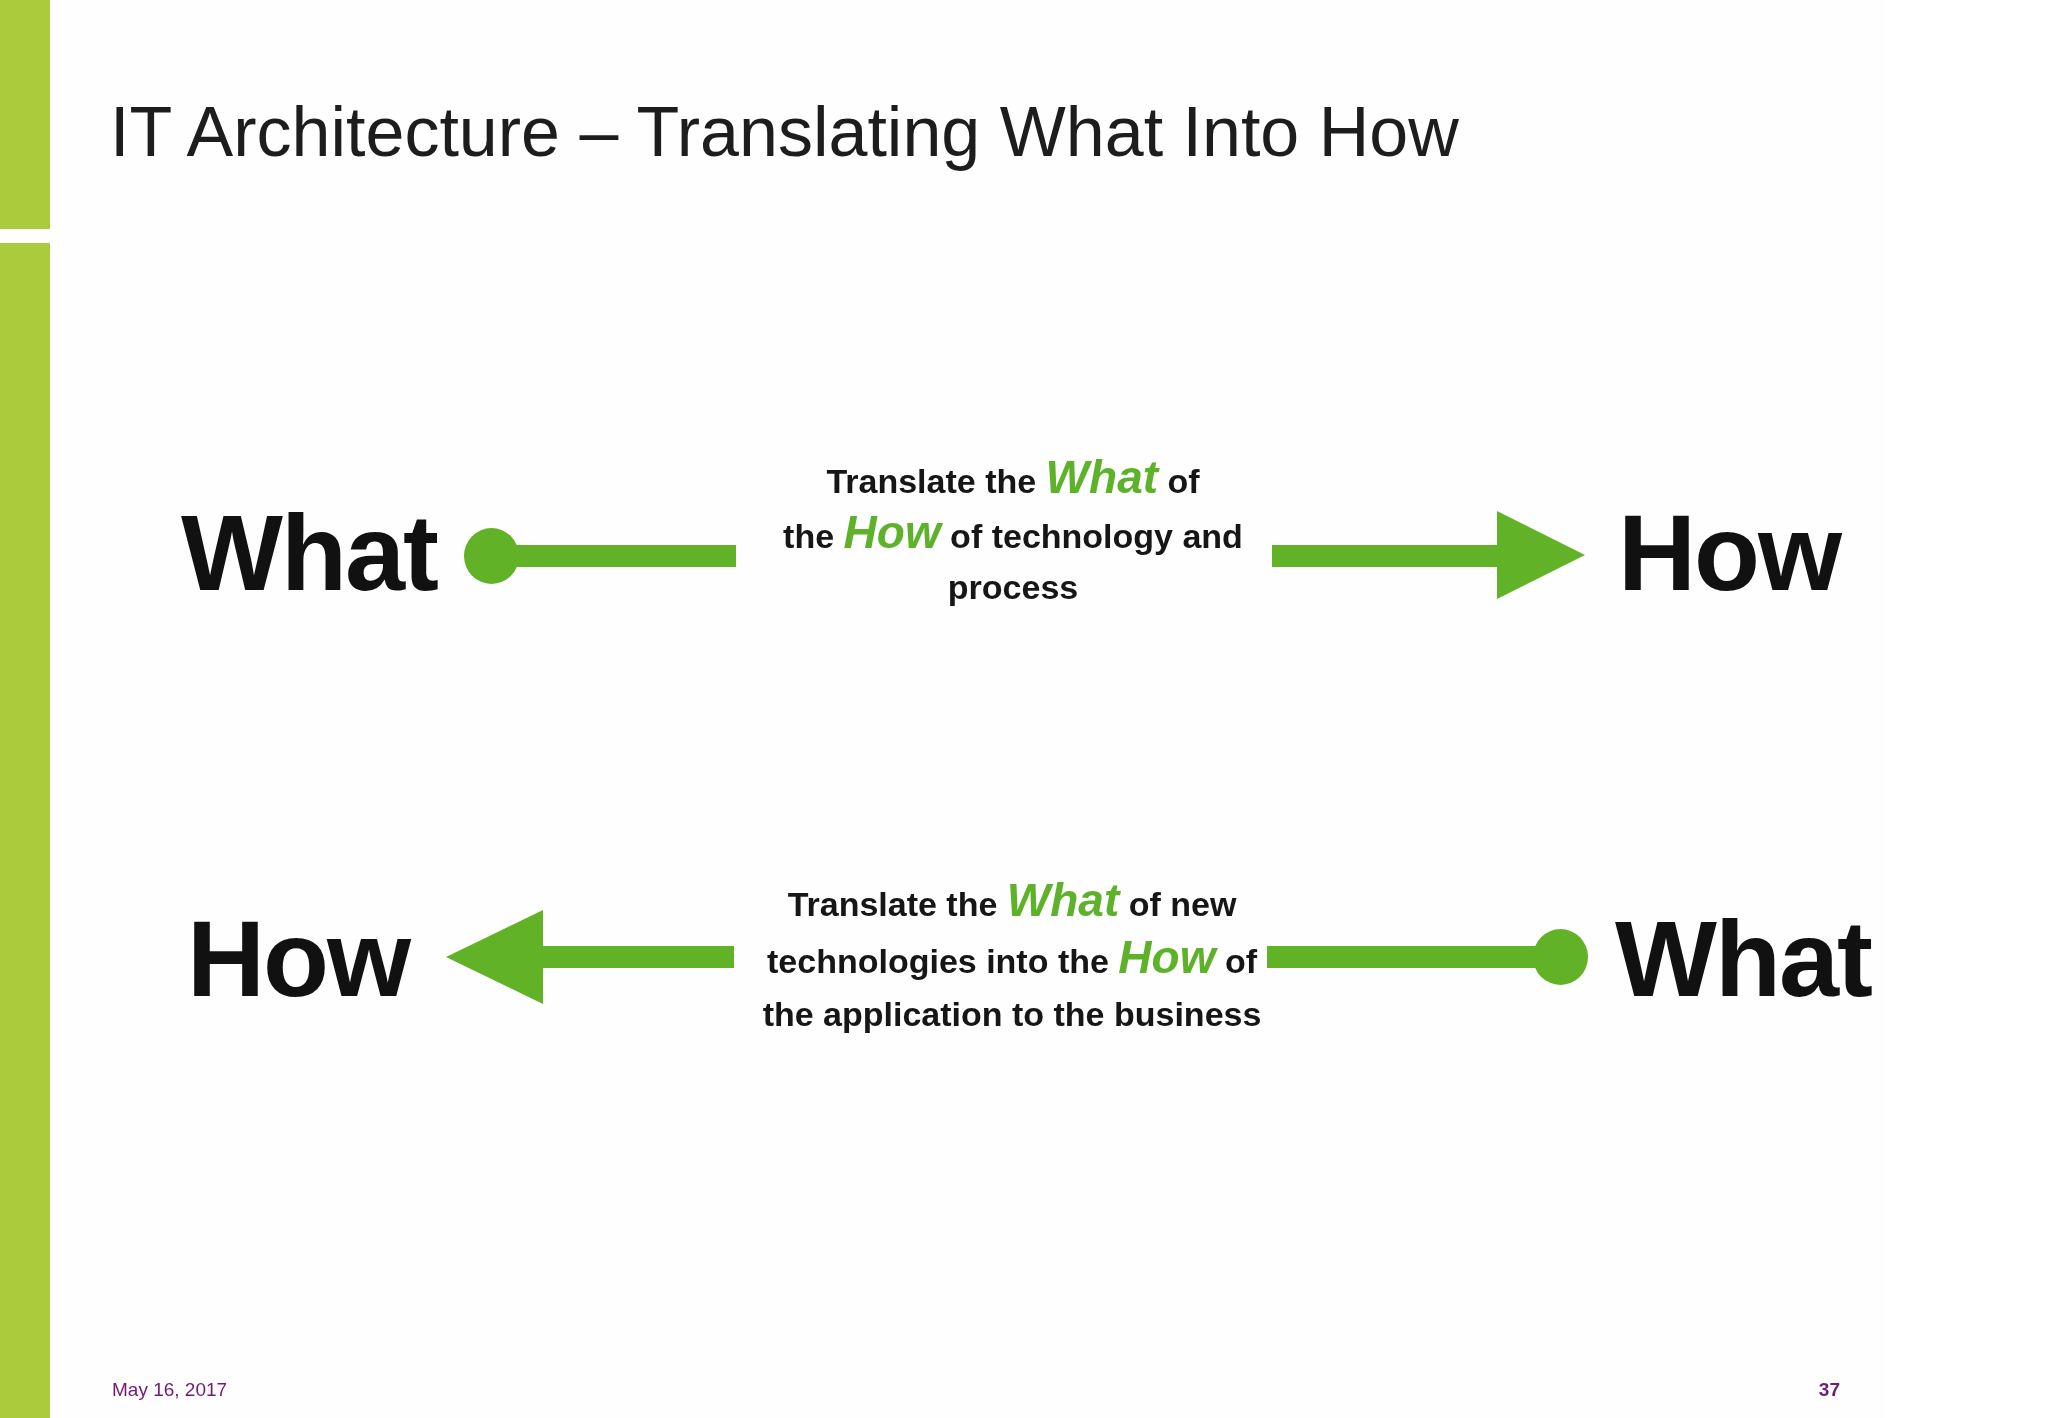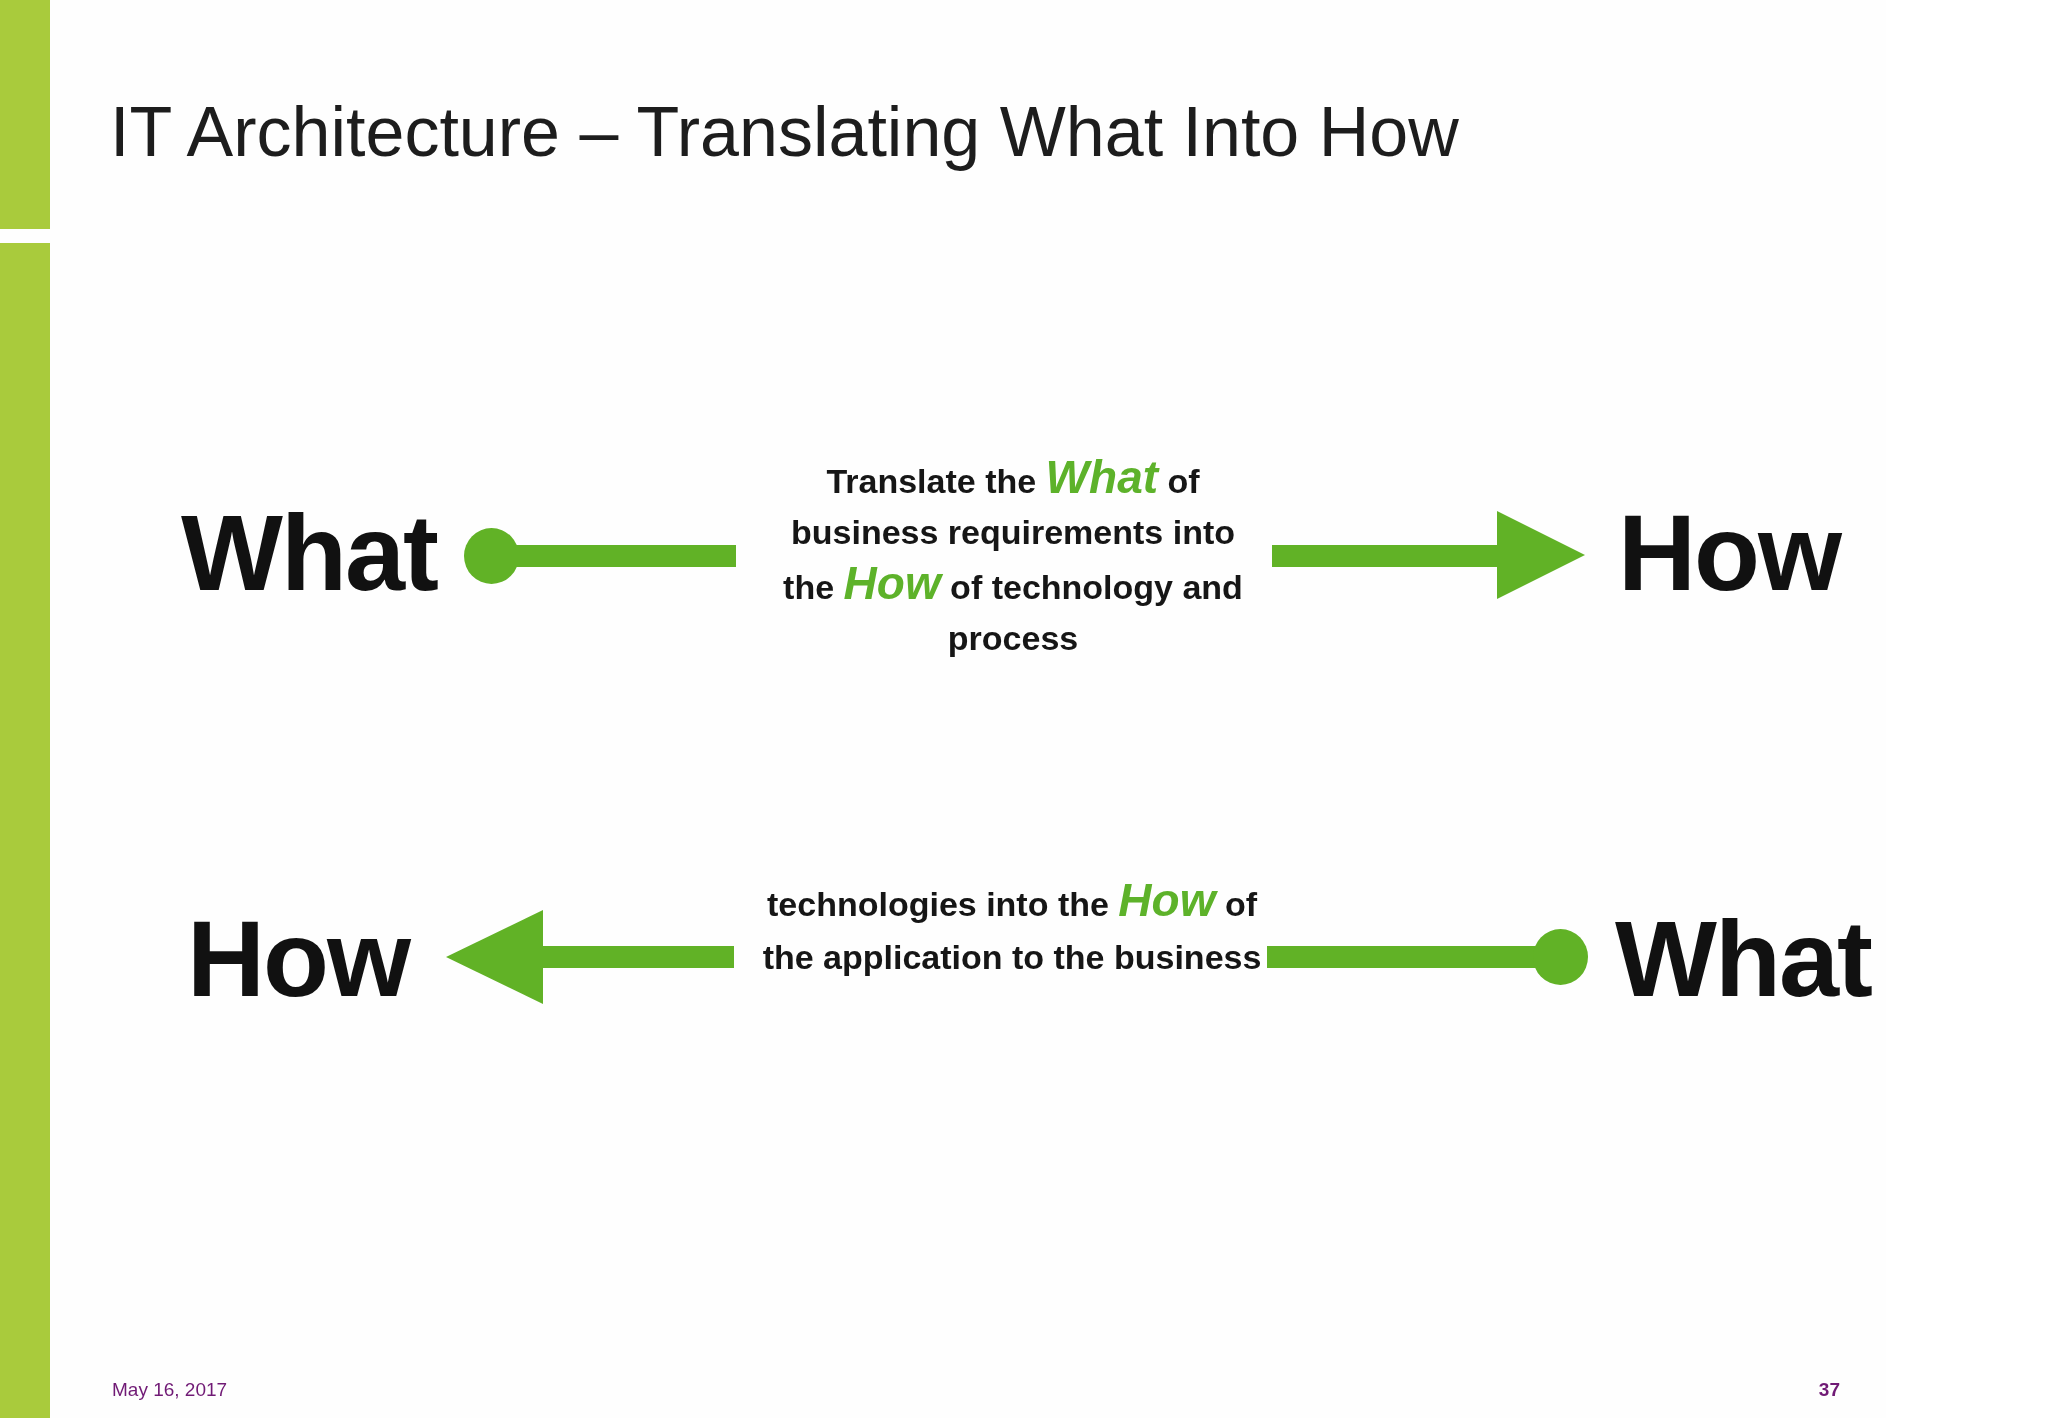--- a/index.html
+++ b/index.html
@@ -113,34 +113,34 @@
   <div class="bar bottom"></div>
 
   <div class="title">IT Architecture – Translating What Into How</div>
 
   <div class="node-label" id="what1">What</div>
   <div class="dot" id="dot1"></div>
   <div class="shaft" id="line1"></div>
 
   <div class="caption" id="caption1">
     <div><span>Translate the </span><span class="green">What</span><span> of</span></div>
-    <div>business requirements into</div>
     <div><span>the </span><span class="green">How</span><span> of technology and</span></div>
     <div>process</div>
   </div>
 
   <div class="shaft" id="arrow1-shaft"></div>
   <div class="head" id="arrow1-head"></div>
   <div class="node-label" id="how1">How</div>
 
   <div class="node-label" id="how2">How</div>
   <div class="head" id="arrow2-head"></div>
   <div class="shaft" id="arrow2-shaft"></div>
 
   <div class="caption" id="caption2">
+    <div><span>Translate the </span><span class="green">What</span><span> of new</span></div>
     <div><span>technologies into the </span><span class="green">How</span><span> of</span></div>
     <div>the application to the business</div>
   </div>
 
   <div class="shaft" id="line2"></div>
   <div class="dot" id="dot2"></div>
   <div class="node-label" id="what2">What</div>
 
   <div class="footer-text" id="footer-date">May 16, 2017</div>
   <div class="footer-text" id="page-number">37</div>

